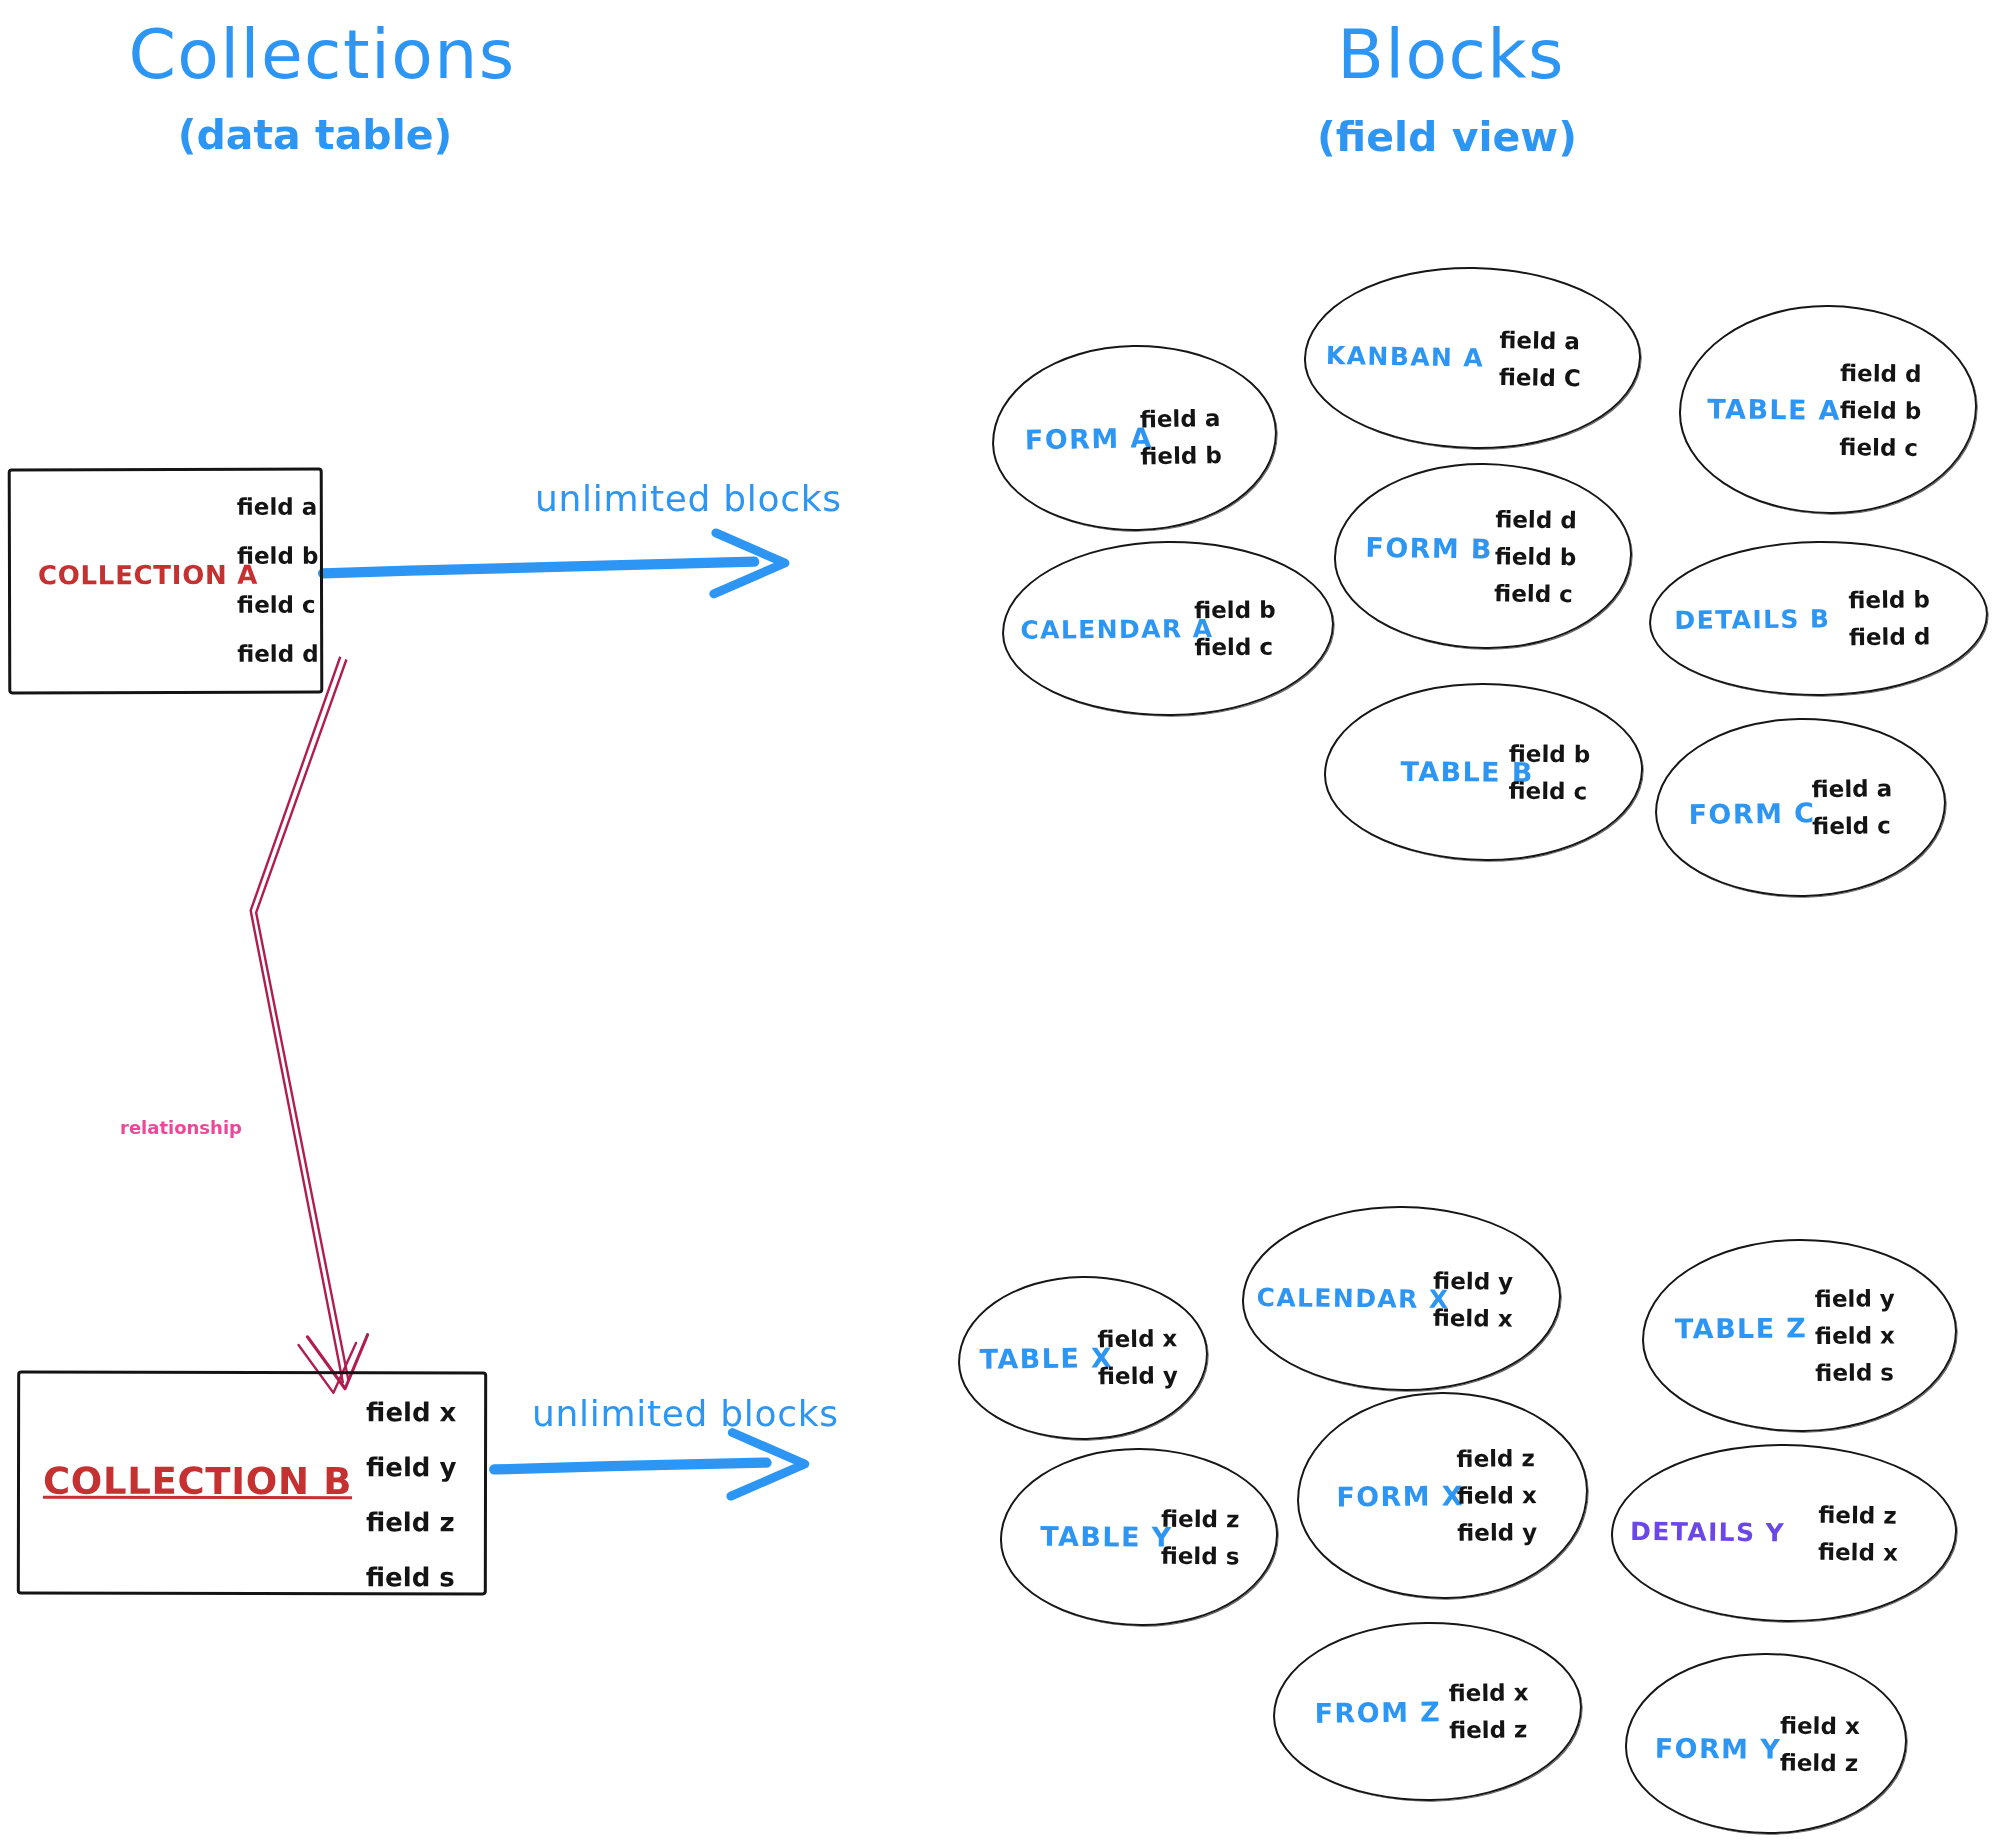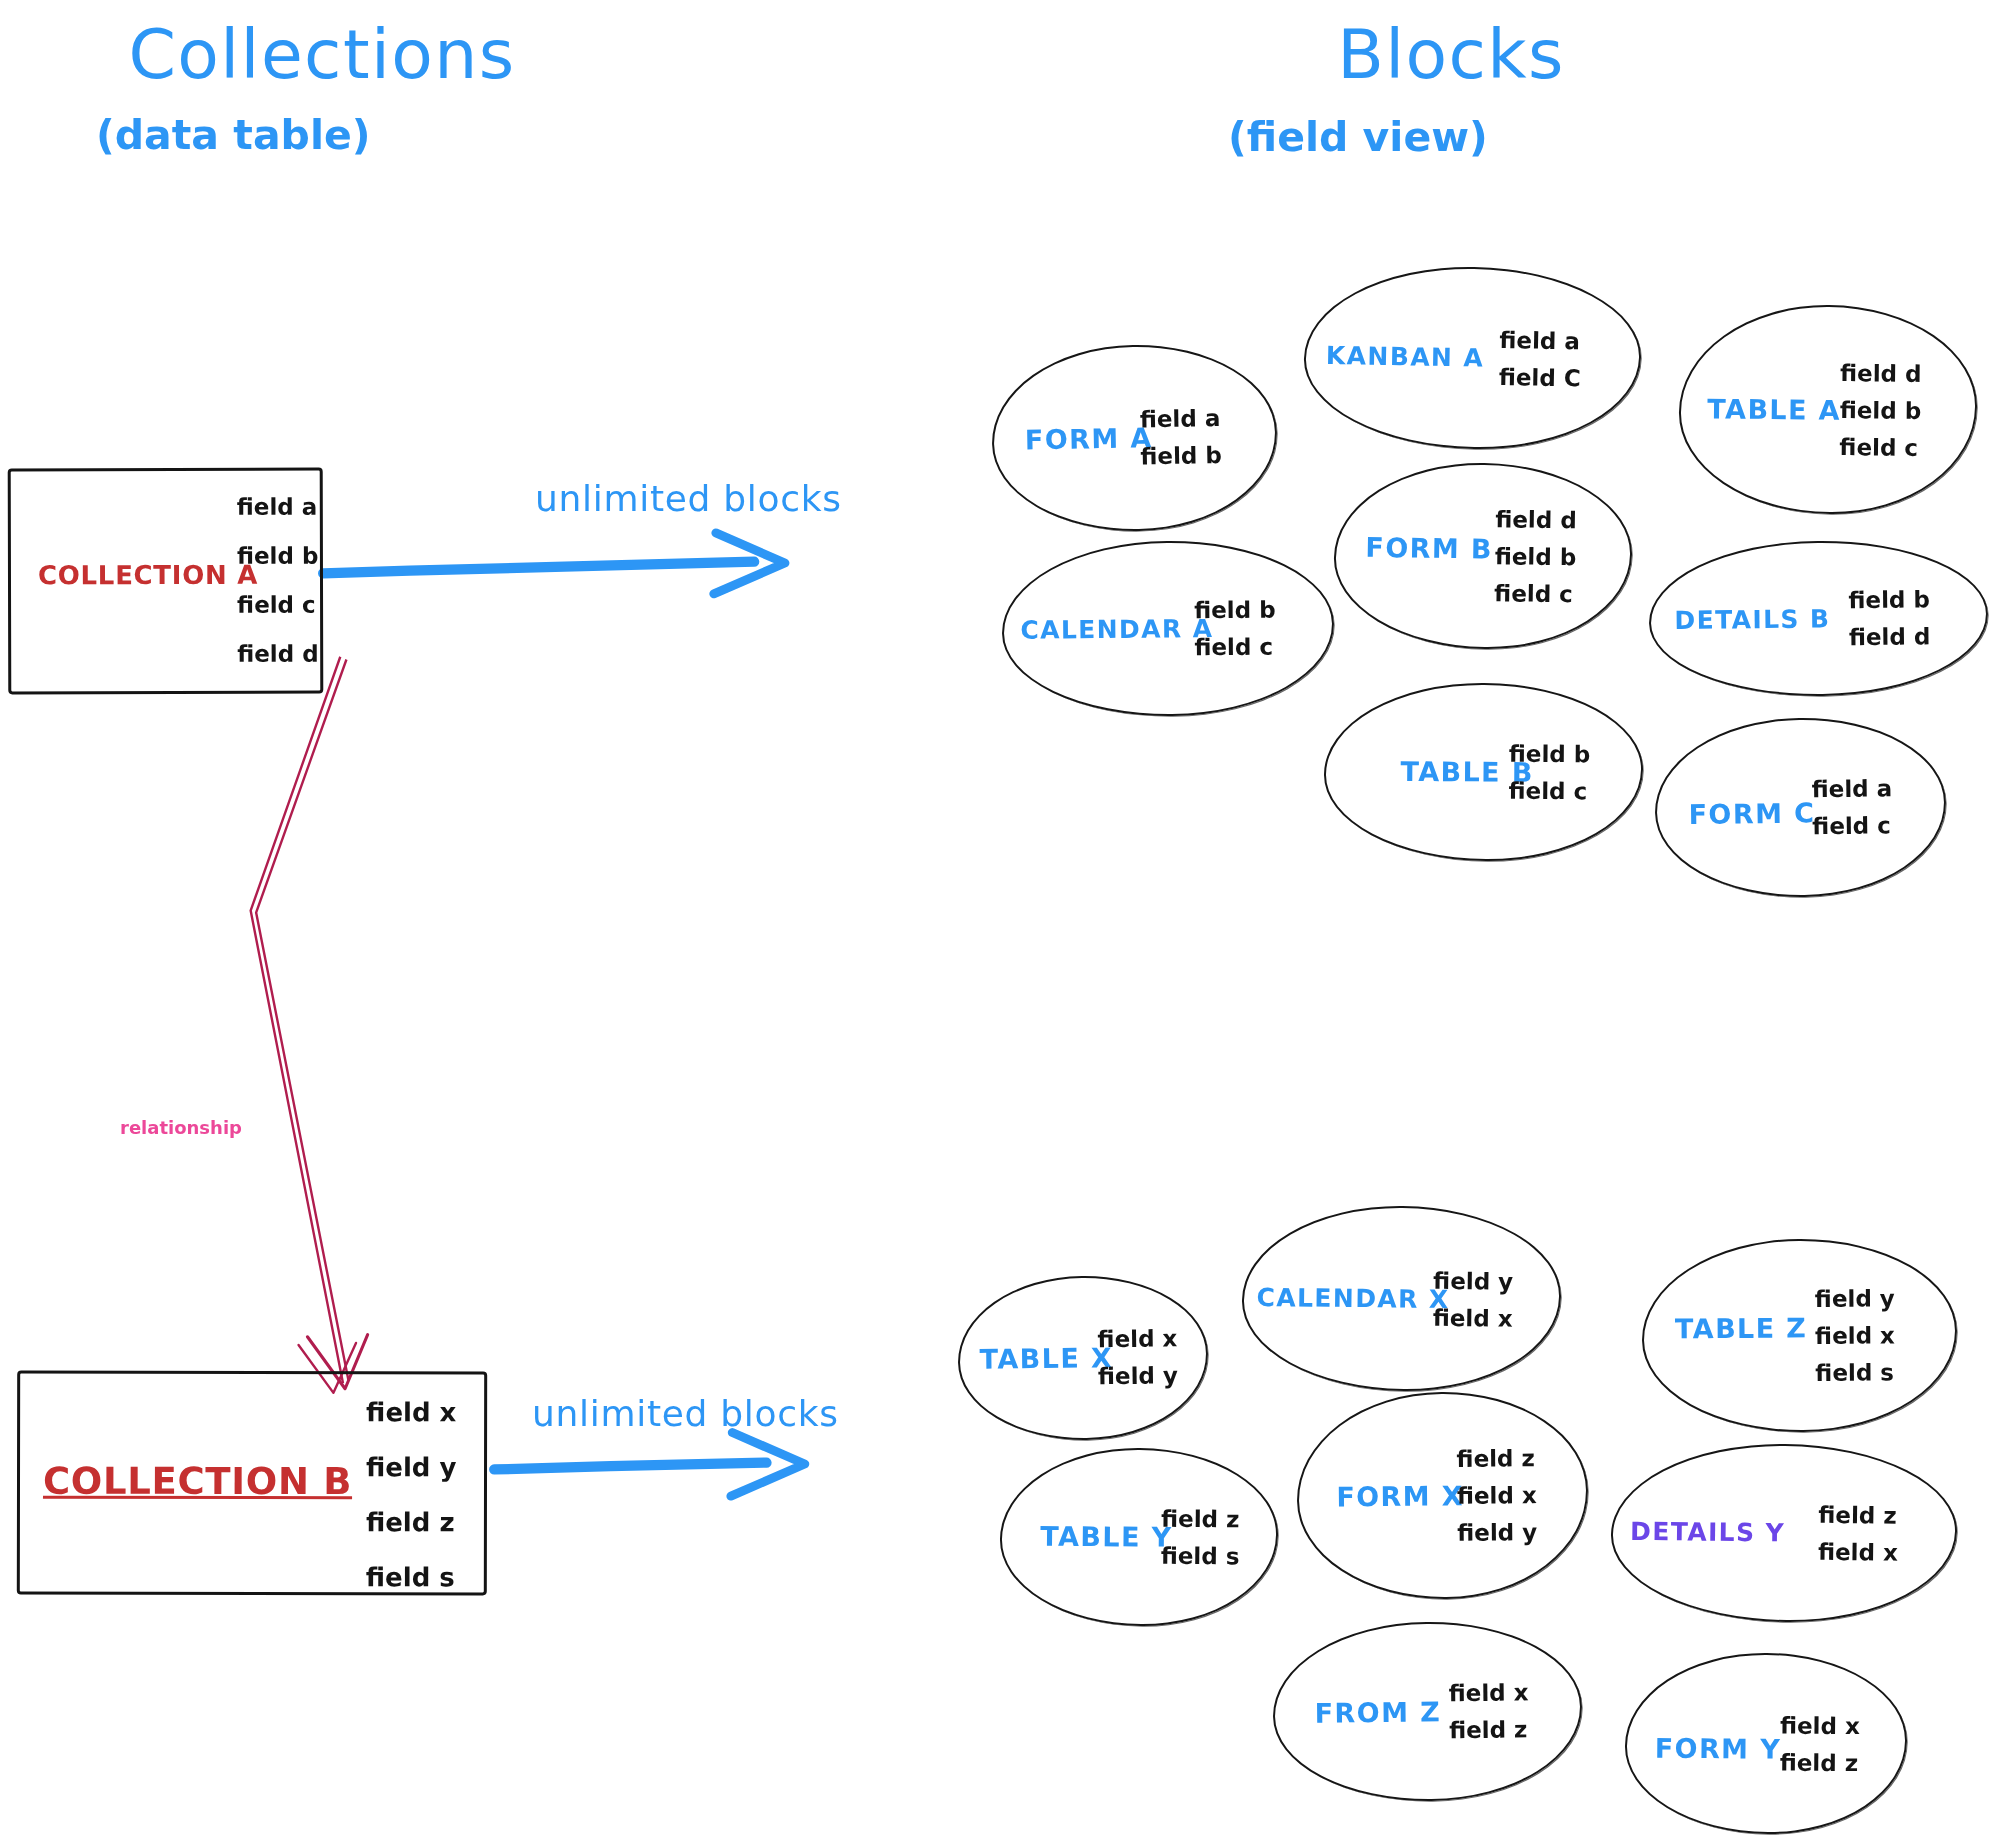--- a/index.html
+++ b/index.html
@@ -2,21 +2,21 @@
 <html style="font-size:11px"><head>
 <meta charset="utf-8">
 <style>
   html,body{margin:0;padding:0;background:#ffffff;}
   body{width:2005px;height:1843px;position:relative;overflow:hidden;
        font-family:"DejaVu Sans","Liberation Sans",sans-serif;color:#141414;}
   .abs{position:absolute;}
   .overlay{position:absolute;left:0;top:0;pointer-events:none;}
 
   .big-title{font-size:68px;font-weight:normal;color:#2d96f5;text-align:center;width:438px;letter-spacing:1.4px;}
-  .sub-title{font-size:41px;font-weight:bold;color:#2d96f5;text-align:left;width:438px;}
+  .sub-title{font-size:41px;font-weight:bold;color:#2d96f5;text-align:center;width:438px;}
 
   .arrow-label{font-size:36px;font-weight:normal;color:#2d96f5;letter-spacing:0.7px;}
   .rel-label{font-size:18px;font-weight:bold;color:#ec4899;}
 
   .coll-box{position:absolute;border:3.4px solid #141414;border-radius:4.1px;background:transparent;}
   .coll-name{position:absolute;font-weight:bold;color:#c53030;letter-spacing:0.7px;white-space:nowrap;}
   .coll-fields{position:absolute;display:flex;flex-direction:column;font-size:23px;font-weight:600;gap:23px;}
   .coll-fields span{white-space:nowrap;}
 
   .ellipse{position:absolute;border:2.7px solid #161616;border-radius:50% 50% 49% 51% / 52% 48% 52% 48%;

